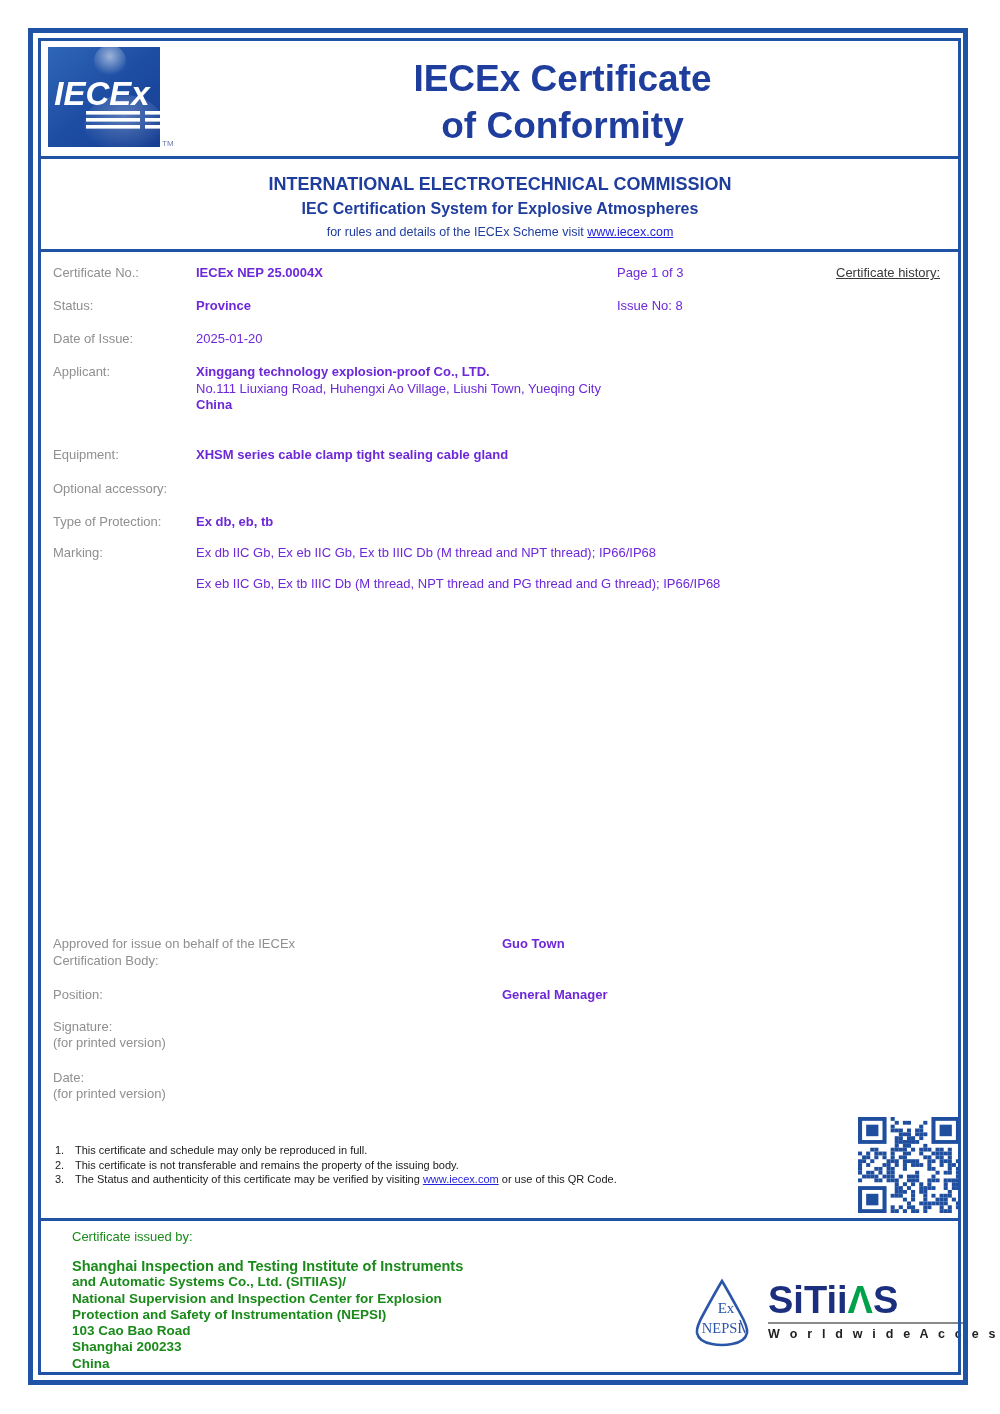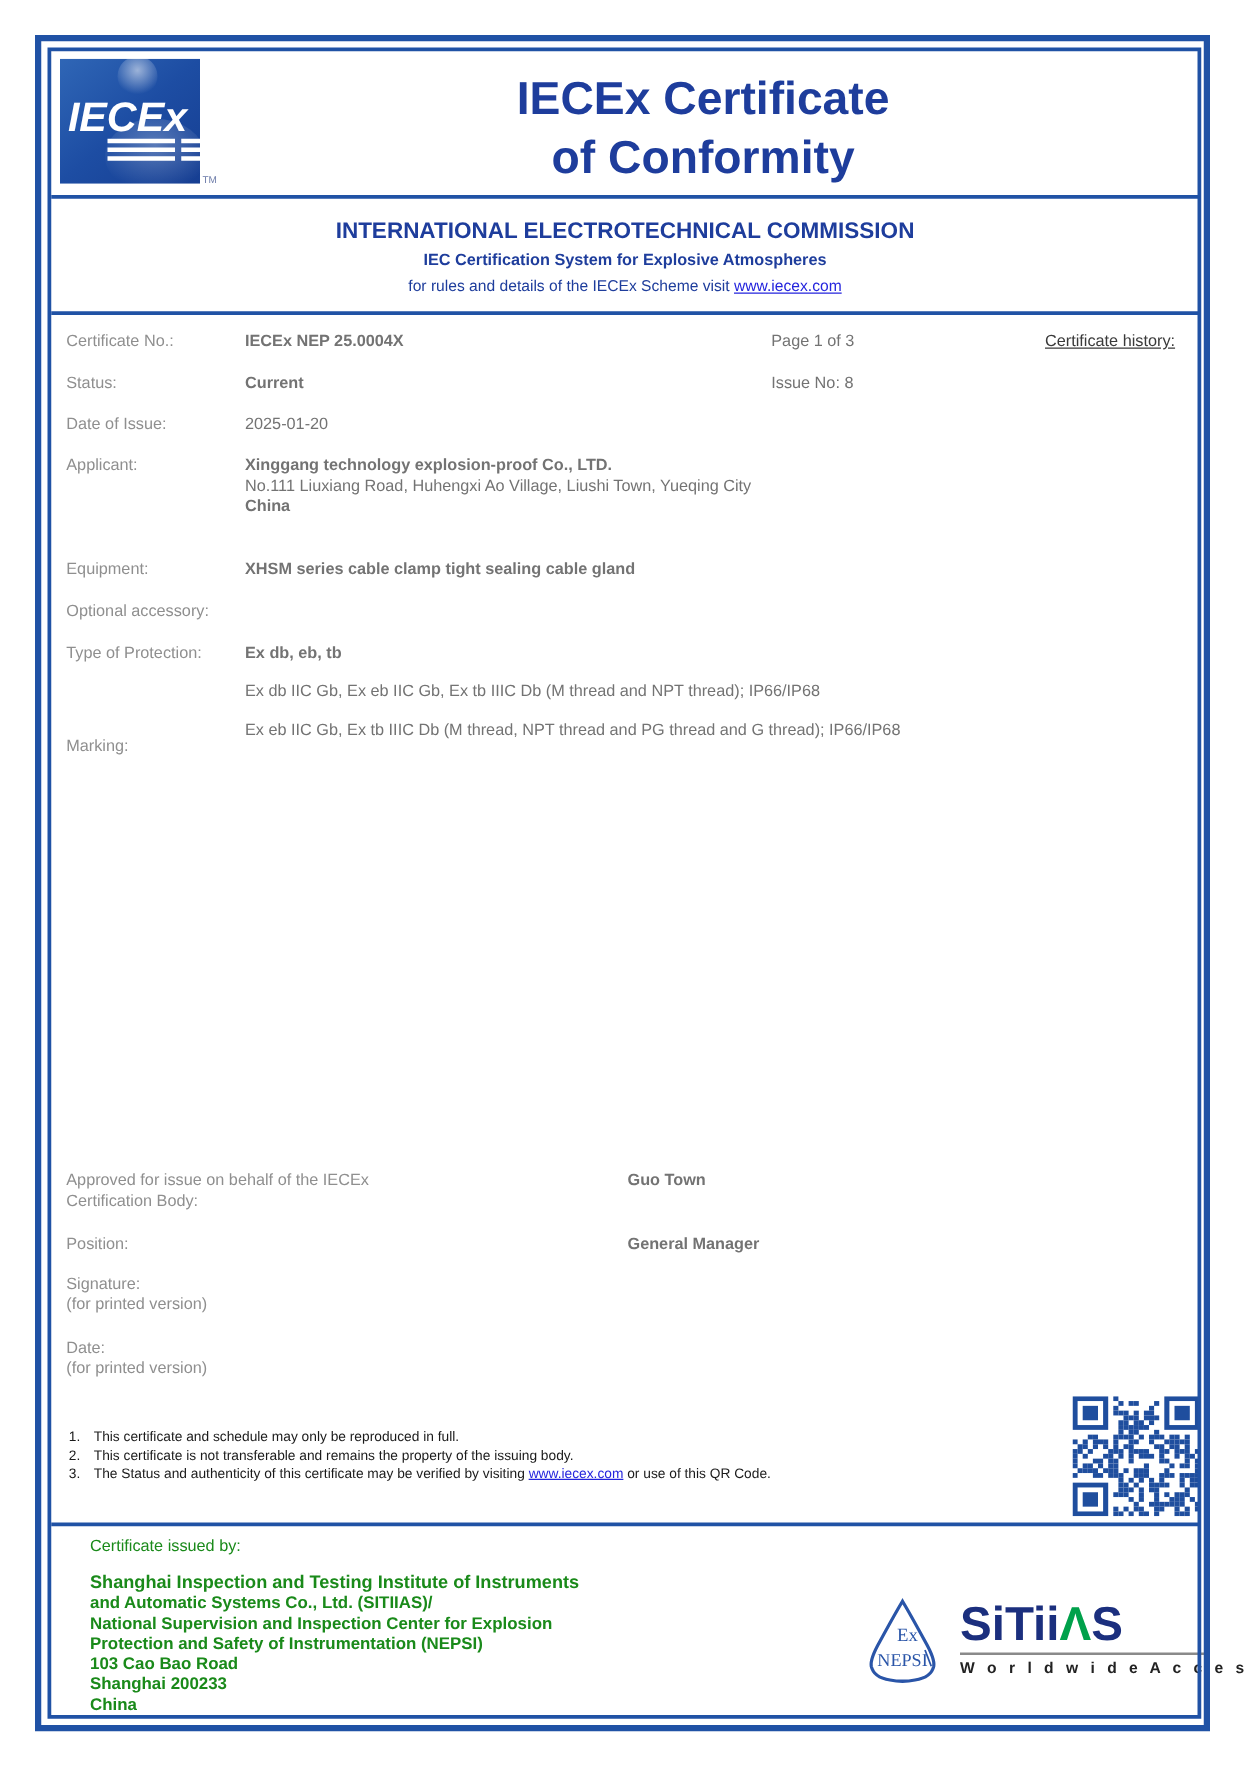--- a/index.html
+++ b/index.html
@@ -6,28 +6,28 @@
   body { width:1000px; height:1414px; background:#fff; position:relative;
          font-family:"Liberation Sans","DejaVu Sans",sans-serif; color:#1a1a1a; }
   .page { position:absolute; inset:0; overflow:hidden; }
   .frame-outer { position:absolute; left:28px; top:28px; width:940px; height:1357px;
                  border:5px solid #2052a5; z-index:10; pointer-events:none; }
   .frame-inner { position:absolute; left:38px; top:38px; width:923px; height:1337px;
                  border:3px solid #2052a5; z-index:10; pointer-events:none; }
   .abs { position:absolute; }
   .rule { position:absolute; left:41px; width:918px; height:3px; background:#2052a5; }
   .lab   { color:#8f8f8f; font-size:13px; }
-  .val   { color:#737373; font-size:13px; }
+  .val   { color:#6d28d9; font-size:13px; }
   .b     { font-weight:bold; }
   .link  { color:#2424dd; text-decoration:underline; cursor:pointer; }
   .title { left:165px; top:55px; width:795px; text-align:center;
            font-size:37px; font-weight:bold; color:#1e3d9c; line-height:47px; }
   .org   { left:41px; top:174px; width:918px; text-align:center; color:#1e3d9c; }
   .org1  { font-size:18px; font-weight:bold; }
-  .org2  { font-size:13px; font-weight:bold; margin-top:5px; }
+  .org2  { font-size:16px; font-weight:bold; margin-top:5px; }
   .org3  { font-size:12.5px; margin-top:7px; }
   .hist  { color:#3a3a3a; text-decoration:underline; font-size:13px; }
   .applicant div { line-height:16.5px; }
   .note  { font-size:11px; color:#1a1a1a; }
   .note .nnum { display:inline-block; width:20px; }
   .green { color:#1a8a1a; }
   .issuer { left:72px; top:1258px; color:#1a8a1a; font-weight:bold; font-size:13.5px; line-height:16.3px; }
   .issuer div:first-child { font-size:14.5px; }
   .sitiias-word { font-size:38px; font-weight:bold; color:#1b2f7e; line-height:38px; letter-spacing:0px; }
   .sitiias-word .gA { color:#00a14b; }
@@ -87,42 +87,42 @@
   </div>
 
   <div class="rule" style="top:249px;"></div>
 
   <div class="abs lab" style="left:53px; top:265px;">Certificate No.:</div>
   <div class="abs val b" style="left:196px; top:265px;">IECEx NEP 25.0004X</div>
   <div class="abs val" style="left:617px; top:265px;">Page 1 of 3</div>
   <div class="abs hist" style="left:836px; top:265px;">Certificate history:</div>
 
   <div class="abs lab" style="left:53px; top:298px;">Status:</div>
-  <div class="abs val b" style="left:196px; top:298px;">Current</div>
+  <div class="abs val b" style="left:196px; top:298px;">Province</div>
   <div class="abs val" style="left:617px; top:298px;">Issue No: 8</div>
 
   <div class="abs lab" style="left:53px; top:331px;">Date of Issue:</div>
   <div class="abs val" style="left:196px; top:331px;">2025-01-20</div>
 
   <div class="abs lab" style="left:53px; top:364px;">Applicant:</div>
   <div class="abs val applicant" style="left:196px; top:364px;">
     <div class="b">Xinggang technology explosion-proof Co., LTD.</div>
     <div>No.111 Liuxiang Road, Huhengxi Ao Village, Liushi Town, Yueqing City</div>
     <div class="b">China</div>
   </div>
 
   <div class="abs lab" style="left:53px; top:447px;">Equipment:</div>
   <div class="abs val b" style="left:196px; top:447px;">XHSM series cable clamp tight sealing cable gland</div>
 
   <div class="abs lab" style="left:53px; top:481px;">Optional accessory:</div>
 
   <div class="abs lab" style="left:53px; top:514px;">Type of Protection:</div>
   <div class="abs val b" style="left:196px; top:514px;">Ex db, eb, tb</div>
 
-  <div class="abs lab" style="left:53px; top:545px;margin-top:44px;">Marking:</div>
+  <div class="abs lab" style="left:53px; top:545px;">Marking:</div>
   <div class="abs val" style="left:196px; top:545px;">Ex db IIC Gb, Ex eb IIC Gb, Ex tb IIIC Db (M thread and NPT thread); IP66/IP68</div>
   <div class="abs val" style="left:196px; top:576px;">Ex eb IIC Gb, Ex tb IIIC Db (M thread, NPT thread and PG thread and G thread); IP66/IP68</div>
 
   <div class="abs lab" style="left:53px; top:936px; line-height:16.5px;">
     <div>Approved for issue on behalf of the IECEx</div>
     <div>Certification Body:</div>
   </div>
   <div class="abs val b" style="left:502px; top:936px;">Guo Town</div>
 
   <div class="abs lab" style="left:53px; top:987px;">Position:</div>

